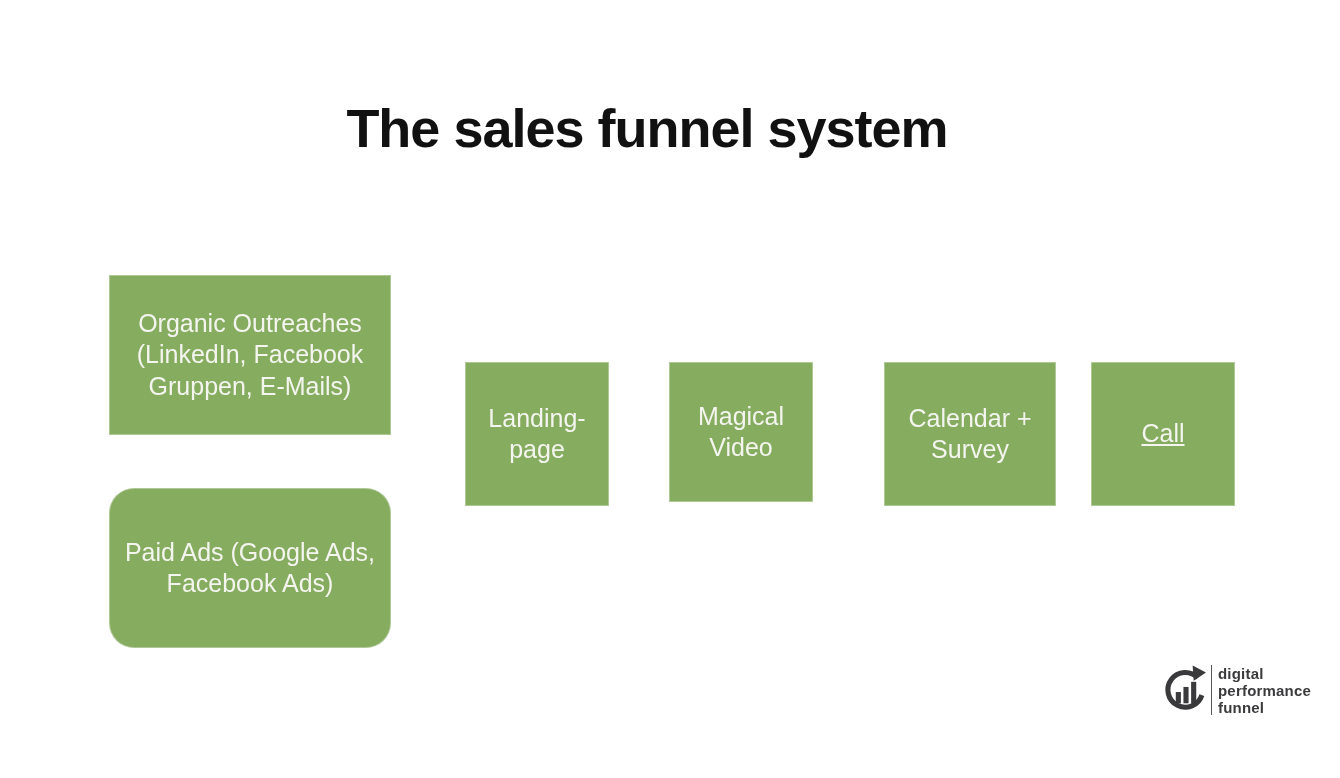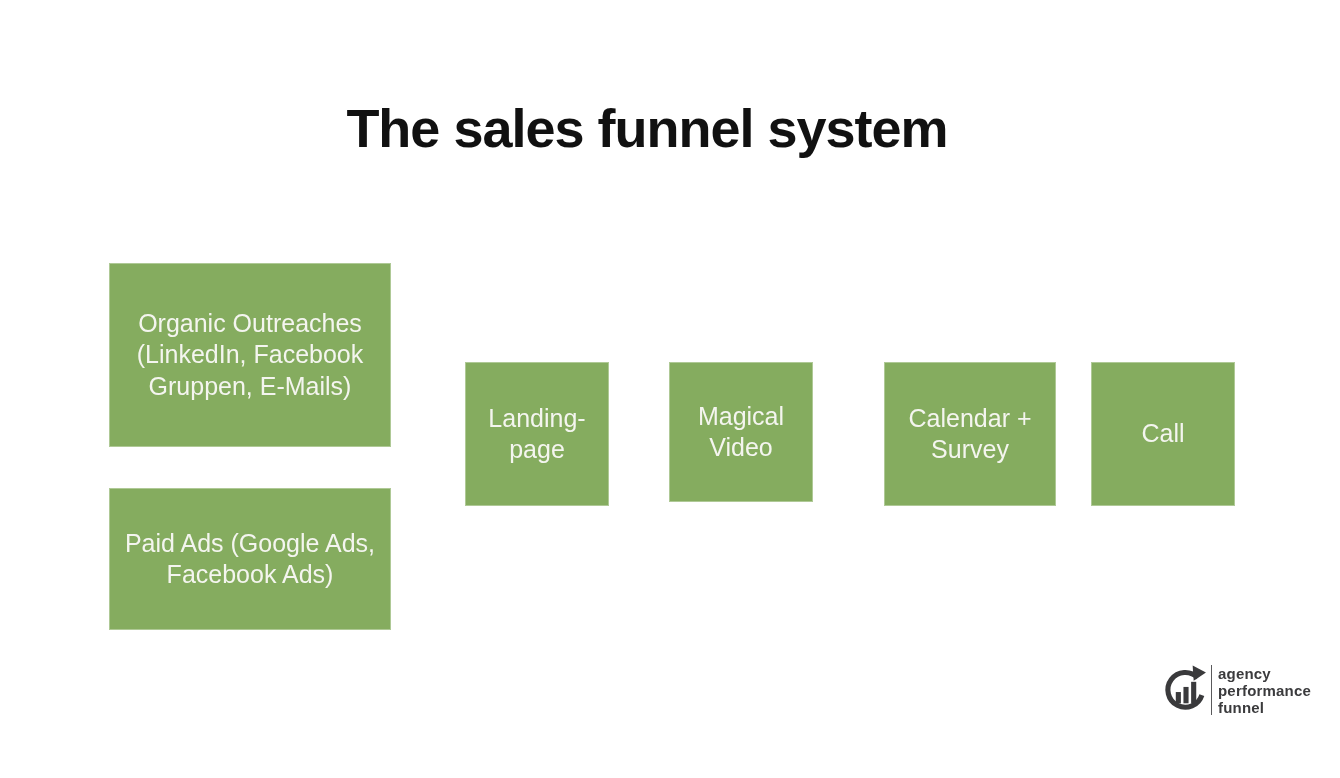--- a/index.html
+++ b/index.html
@@ -31,26 +31,26 @@
     display: flex;
     align-items: center;
     justify-content: center;
     text-align: center;
     font-size: 25px;
     font-weight: 300;
     line-height: 1.26;
     white-space: pre-line;
     padding: 4px;
   }
-  .box-organic   { left: 109px; top: 263px; width: 282px; height: 184px; }
-  .box-paid      { left: 109px; top: 488px; width: 282px; height: 142px; }
+  .box-organic   { left: 109px; top: 275px; width: 282px; height: 160px; }
+  .box-paid      { left: 109px; top: 488px; width: 282px; height: 160px; border-radius: 25px; }
   .box-landing   { left: 453px; top: 362px; width: 144px; height: 144px; margin-left: 12px; }
   .box-video     { left: 669px; top: 362px; width: 144px; height: 140px; }
   .box-calendar  { left: 884px; top: 362px; width: 172px; height: 144px; text-align: center; }
-  .box-call      { left: 1091px; top: 362px; width: 144px; height: 144px; }
+  .box-call      { left: 1091px; top: 362px; width: 144px; height: 144px; text-decoration: underline; }
 
   .logo {
     position: absolute;
     left: 1163px;
     top: 662px;
     display: flex;
     align-items: center;
   }
   .logo-mark { width: 45px; height: 56px; display: block; }
   .logo-divider {
@@ -103,19 +103,19 @@
 
       <path d="M 34 13 A 17 17 0 1 0 38 30" fill="none" stroke="#3a3a3c" stroke-width="5" stroke-linecap="butt"></path>
       <polygon points="29,1 42,8 30,16" fill="#3a3a3c"></polygon>
 
       <rect x="12.5" y="27" width="5" height="11" fill="#3a3a3c"></rect>
       <rect x="20" y="22" width="5" height="16" fill="#3a3a3c"></rect>
       <rect x="27.5" y="17" width="5" height="21" fill="#3a3a3c"></rect>
     </svg>
     <div class="logo-divider"></div>
     <div class="logo-text">
-      <span>agency</span>
+      <span>digital</span>
       <span>performance</span>
       <span>funnel</span>
     </div>
   </div>
 
 </div>
 
 </body></html>

